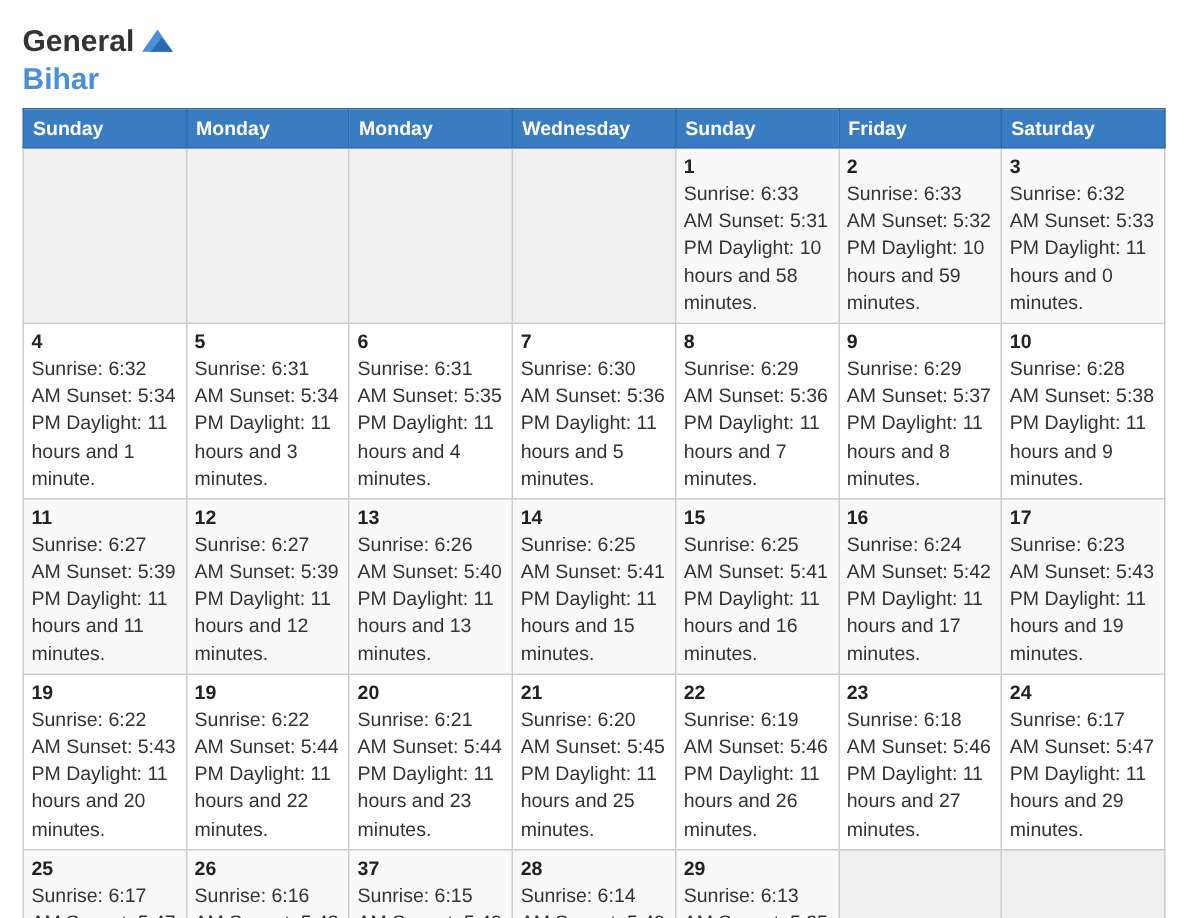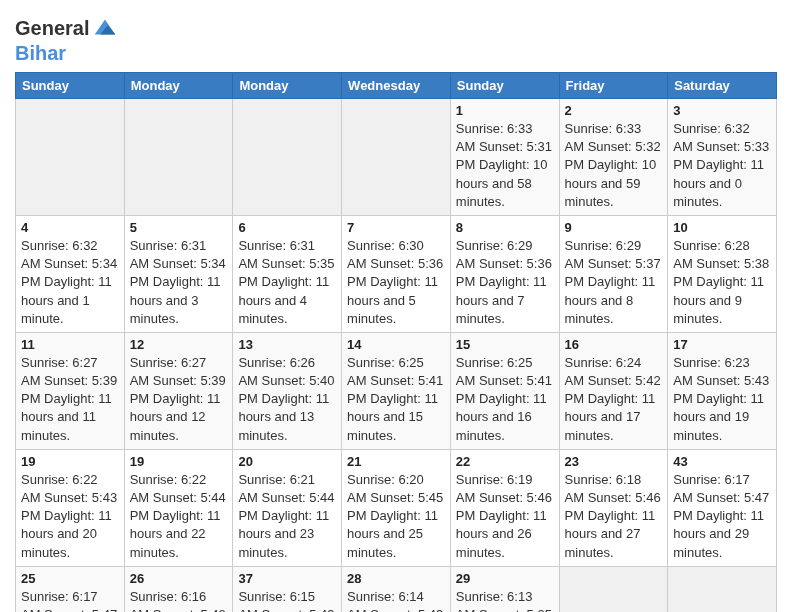--- a/index.html
+++ b/index.html
@@ -274,21 +274,21 @@
 Sunset: 5:46 PM
 Daylight: 11 hours and 26 minutes.</div>
           </td>
           <td>
             <span class="day-number">23</span>
             <div class="day-info">Sunrise: 6:18 AM
 Sunset: 5:46 PM
 Daylight: 11 hours and 27 minutes.</div>
           </td>
           <td>
-            <span class="day-number">43</span>
+            <span class="day-number">24</span>
             <div class="day-info">Sunrise: 6:17 AM
 Sunset: 5:47 PM
 Daylight: 11 hours and 29 minutes.</div>
           </td>
         </tr>
         <tr>
           <td>
             <span class="day-number">25</span>
             <div class="day-info">Sunrise: 6:17 AM
 Sunset: 5:47 PM

